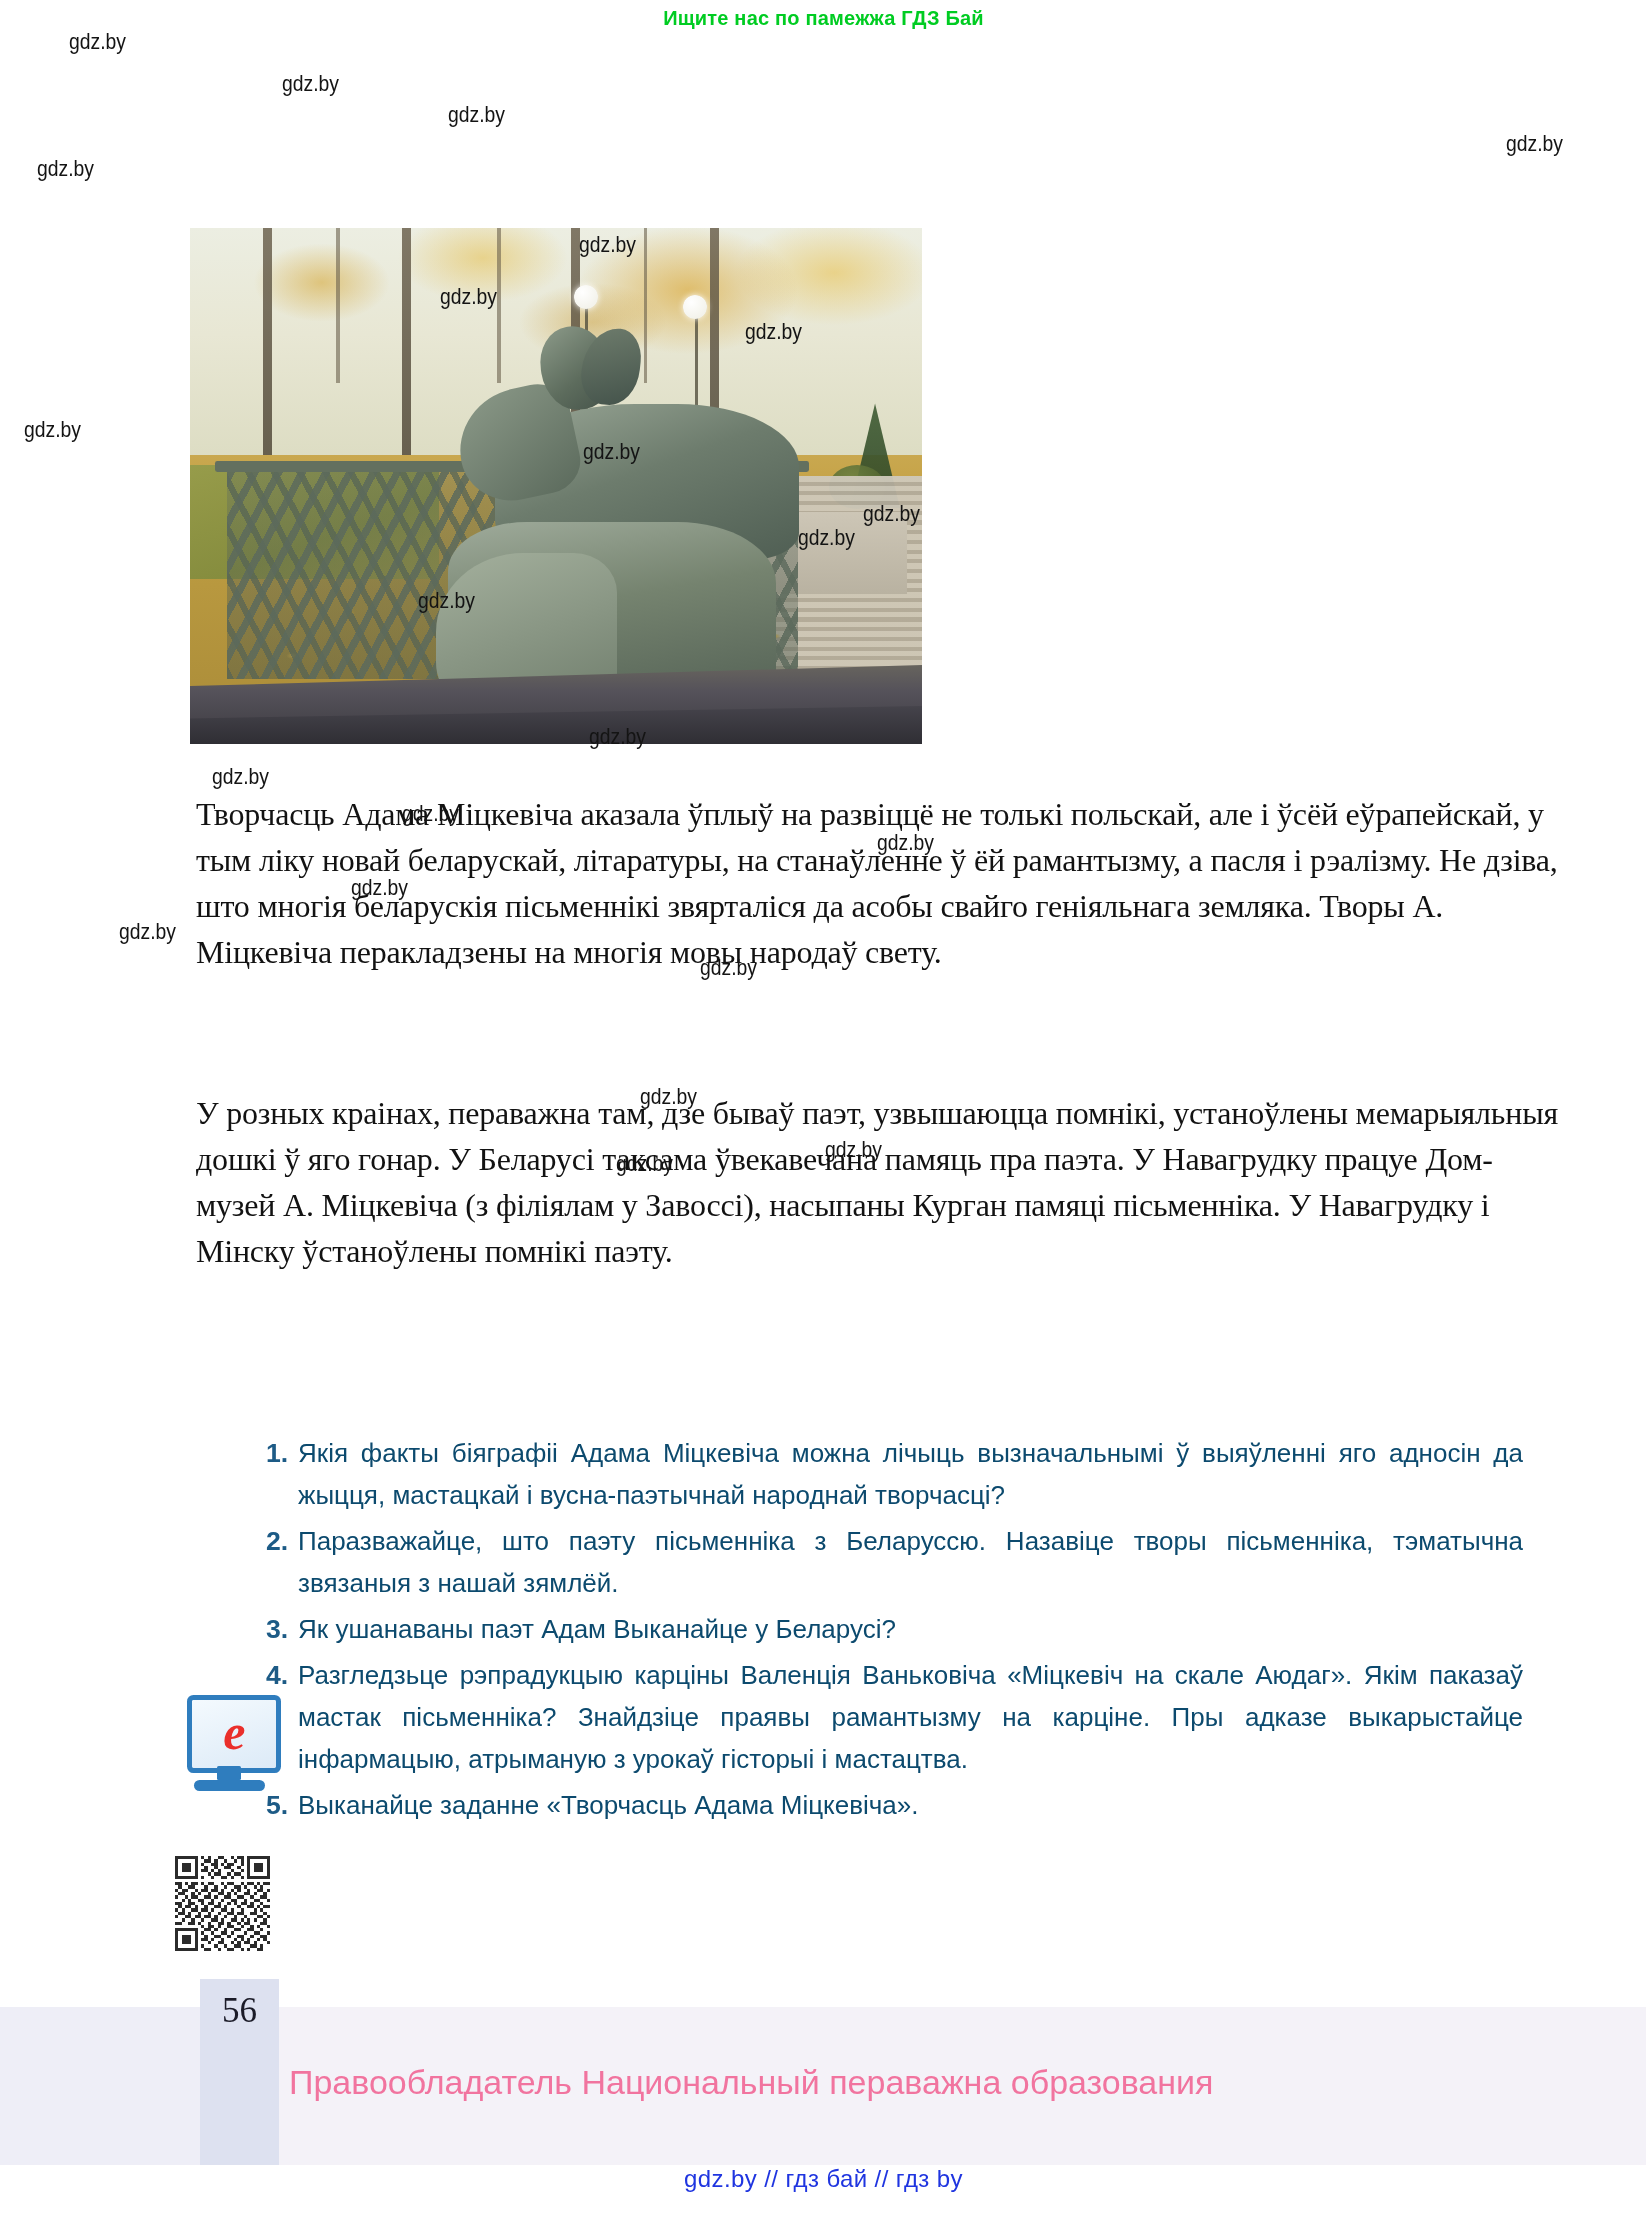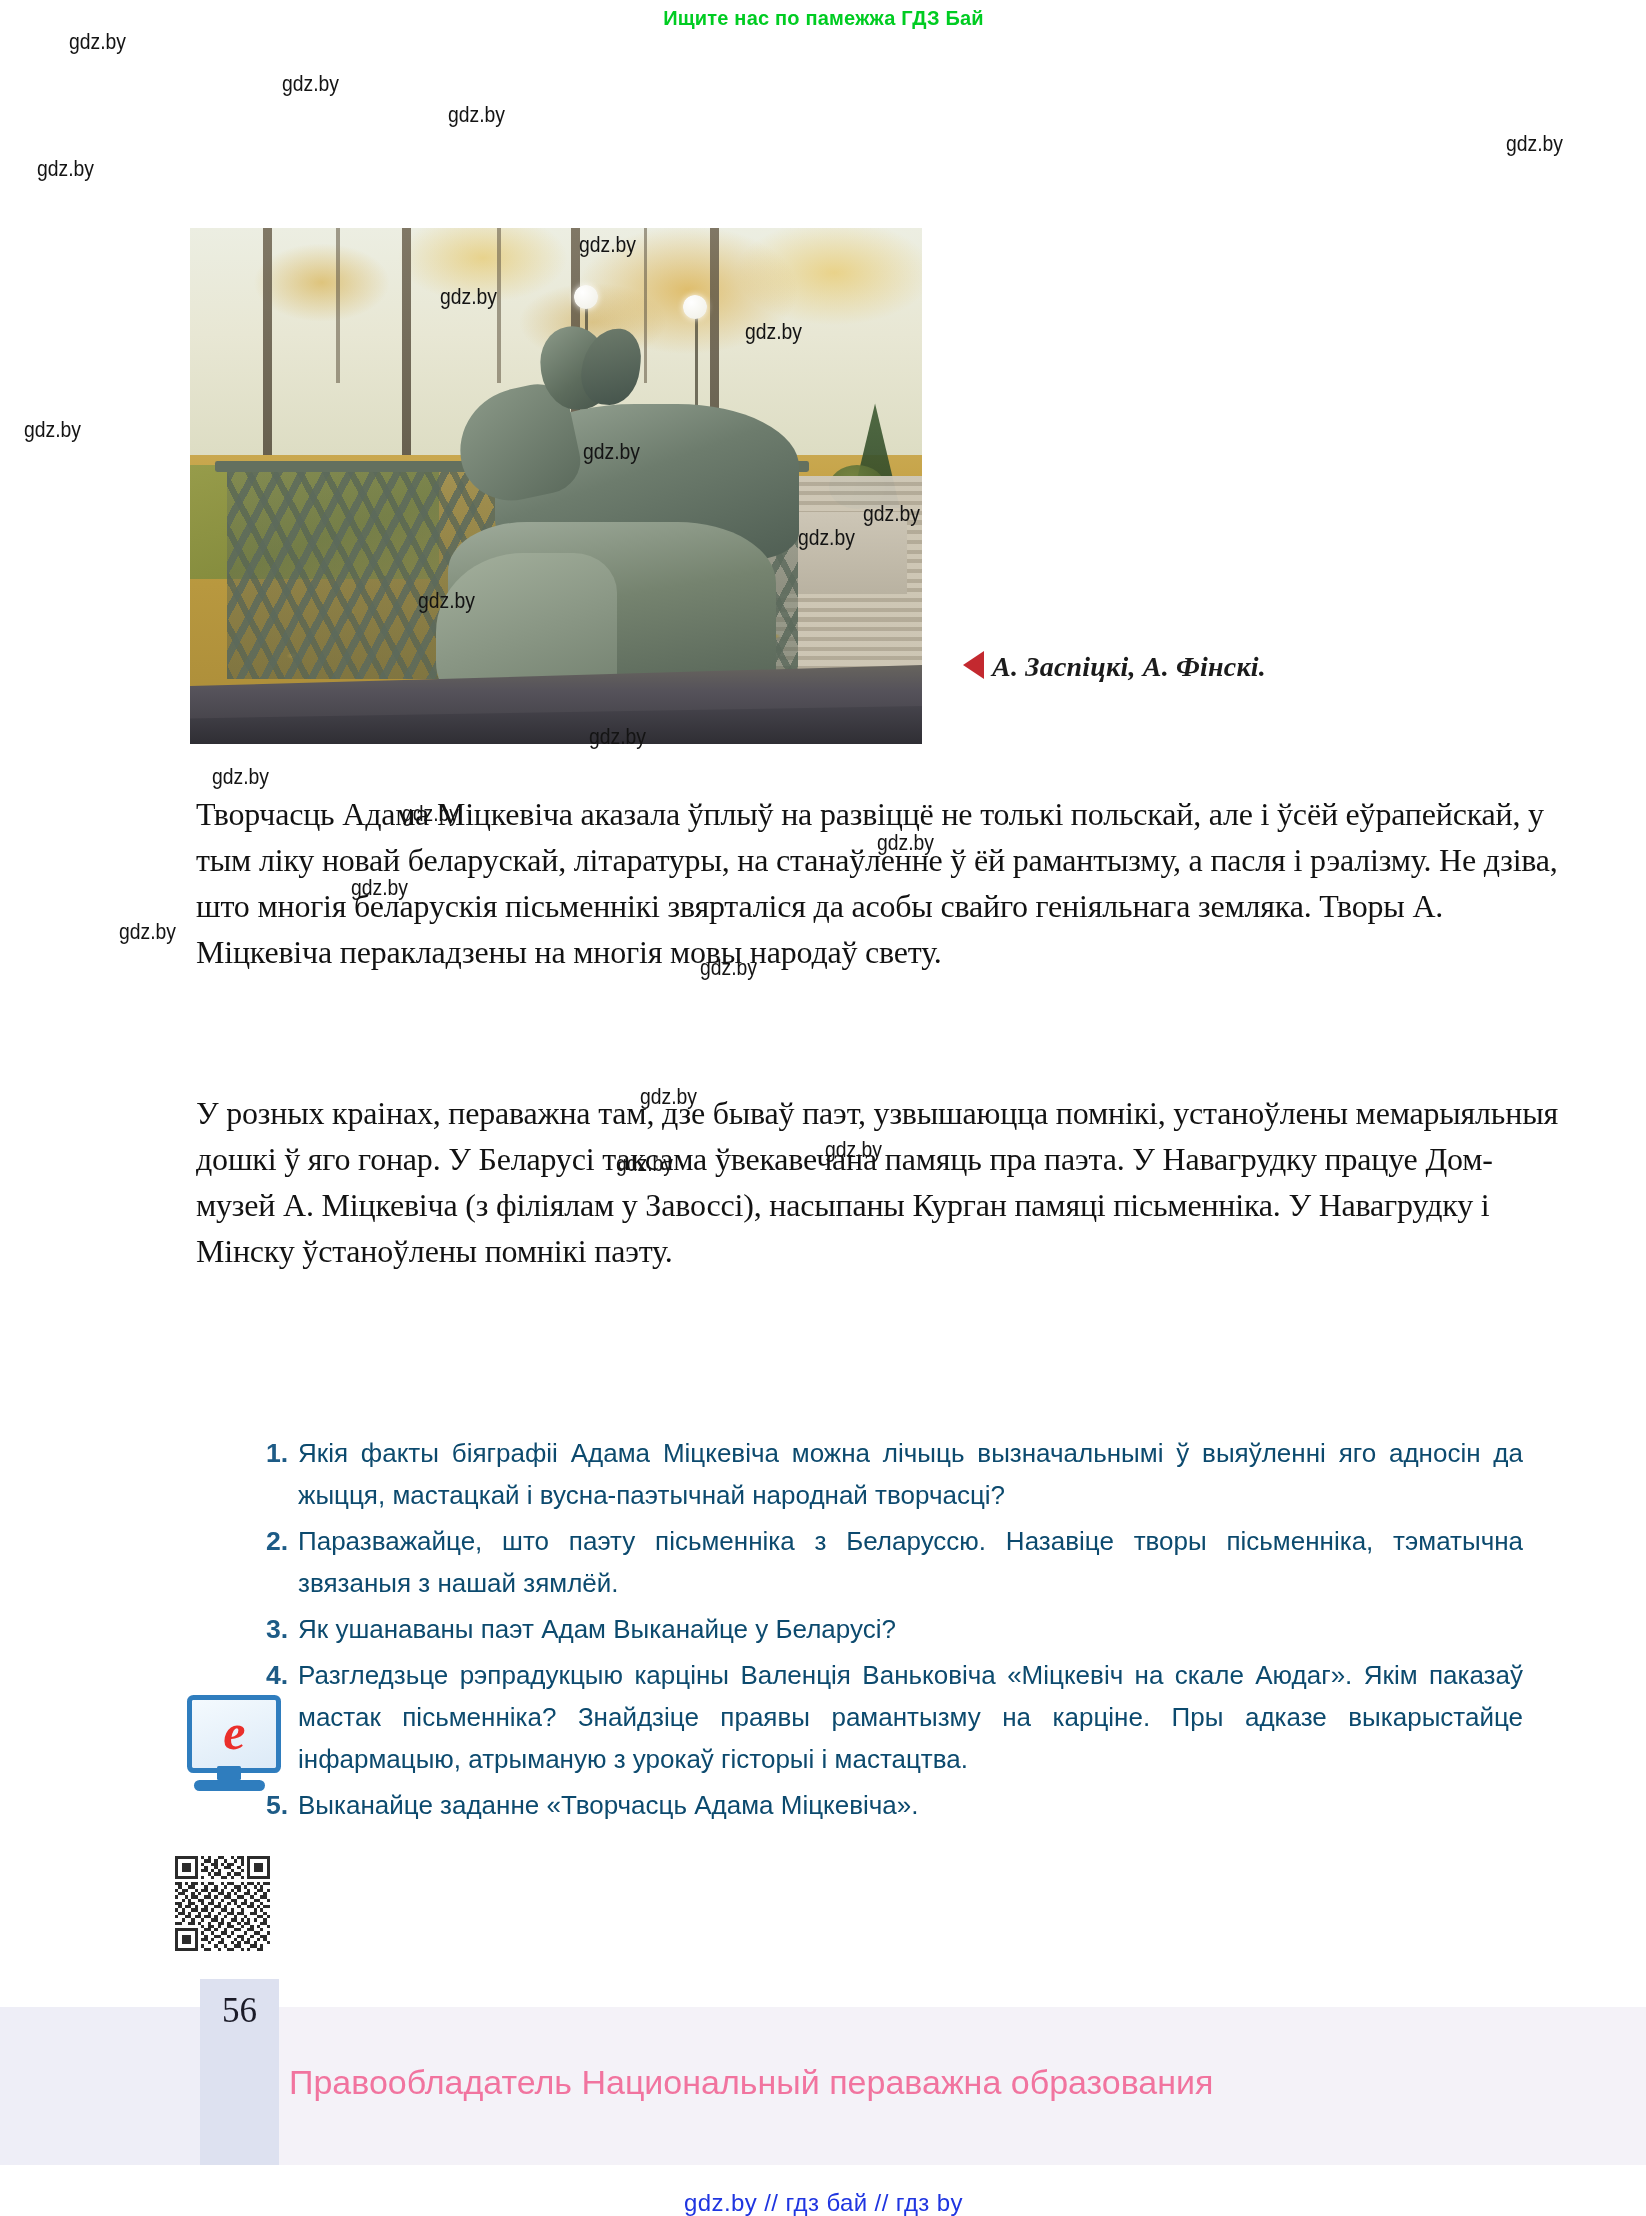--- a/index.html
+++ b/index.html
@@ -280,21 +280,21 @@
   #copyright{
     position:absolute;left:289px;top:2063px;
     font-family:"Liberation Sans",sans-serif;
     font-size:34px;color:#f1749f;white-space:nowrap;
   }
 
   
   #footerbar{
     position:absolute;left:0;top:2165px;width:1647px;height:52px;
     background:#ffffff;
-    display:flex;align-items:flex-end;justify-content:center;
+    display:flex;align-items:flex-start;justify-content:center;
   }
   #footerbar .f{
     font-family:"Liberation Sans",sans-serif;
     font-size:24px;color:#1f35e0;letter-spacing:0.4px;
   }
 </style>
 </head>
 <body>
 
 <div class="page">
@@ -334,23 +334,20 @@
       <div class="lap"></div>
       <div class="knee"></div>
     </div>
     <div class="plinth"></div>
     <div class="plinth2"></div>
     <div class="wmInner">gdz.by</div>
   </div>
 
 
   <div id="caption">
-    <div class="l1">
-      <span class="tri"></span><span>А. Заспіцкі, А. Фінскі.</span>
-    </div>
   </div>
 
   <div class="para" id="p1">Творчасць Адама Міцкевіча аказала ўплыў на развіццё не толькі польскай, але і ўсёй еўрапейскай, у тым ліку новай беларускай, літаратуры, на станаўленне ў ёй рамантызму, а пасля і рэалізму. Не дзіва, што многія беларускія пісьменнікі звярталіся да асобы свайго геніяльнага земляка. Творы А. Міцкевіча перакладзены на многія мовы народаў свету.</div>
   <div class="para" id="p2">У розных краінах, пераважна там, дзе бываў паэт, узвышаюцца помнікі, устаноўлены мемарыяльныя дошкі ў яго гонар. У Беларусі таксама ўвекавечана памяць пра паэта. У Навагрудку працуе Дом-музей А. Міцкевіча (з філіялам у Завоссі), насыпаны Курган памяці пісьменніка. У Навагрудку і Мінску ўстаноўлены помнікі паэту.</div>
 
   <div id="tasks">
     <div class="task t1">
       <div class="num">1.</div>
       <div class="txt">Якія факты біяграфіі Адама Міцкевіча можна лічыць вызначальнымі ў выяўленні яго адносін да жыцця, мастацкай і вусна-паэтычнай народнай творчасці?</div>
     </div>

